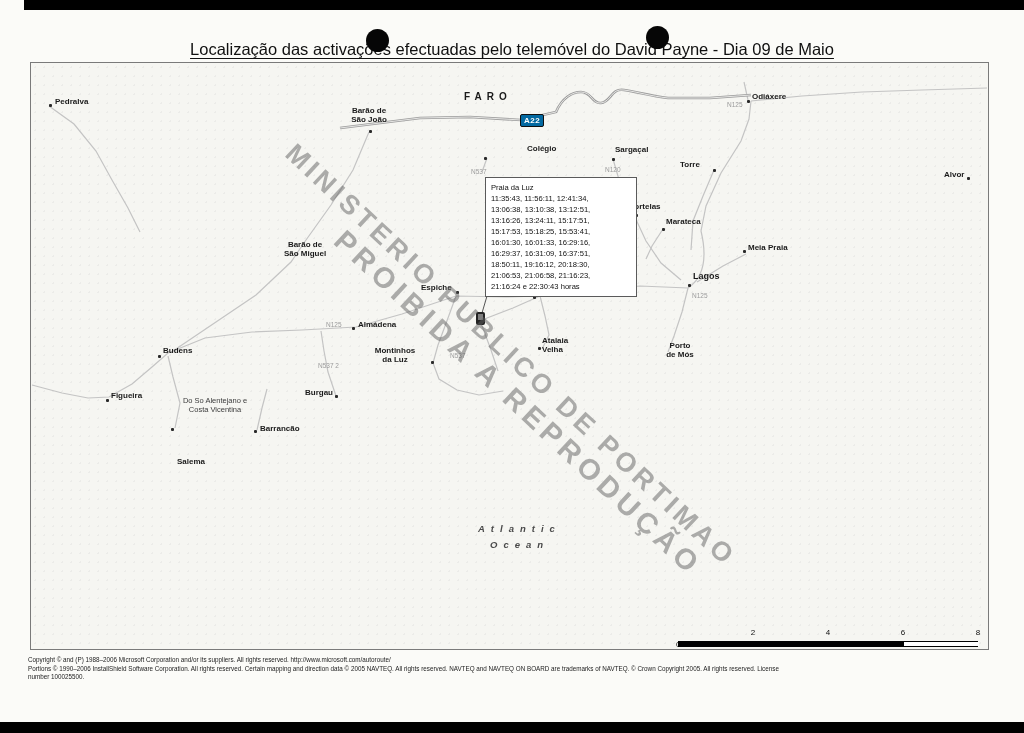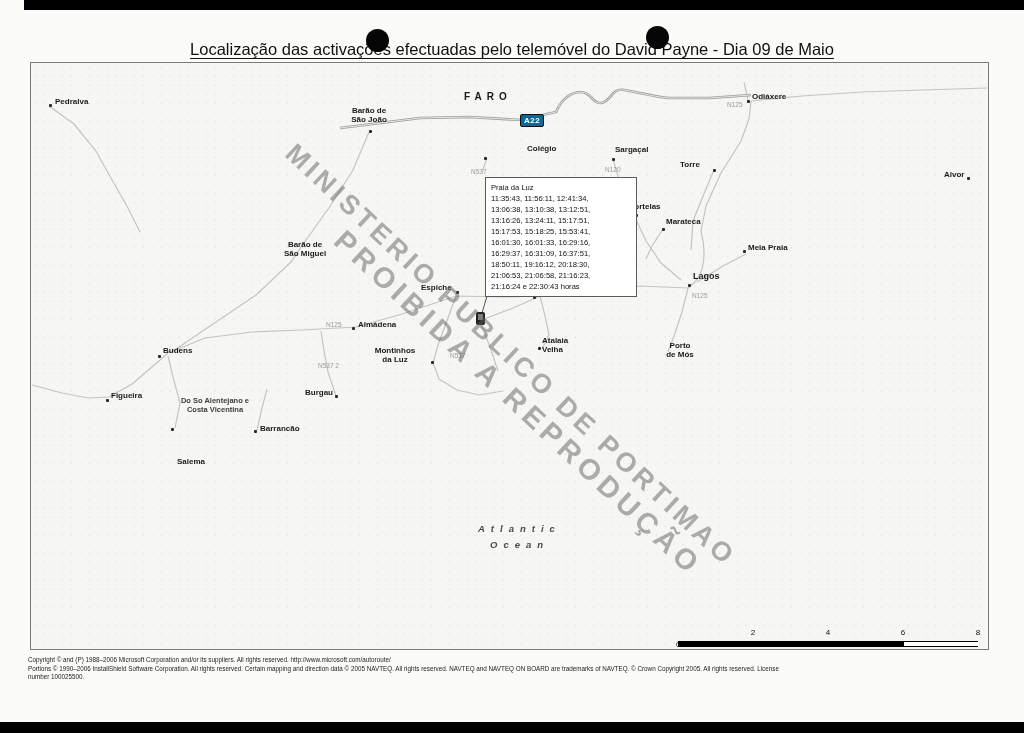--- a/index.html
+++ b/index.html
@@ -19,21 +19,21 @@
   .map-frame {
     position:absolute; left:30px; top:62px; width:959px; height:588px;
     border:1px solid #7a7a7a; background:#f6f6f2;
     background-image:radial-gradient(rgba(0,0,0,0.04) 1px, transparent 1px);
     background-size:9px 9px; z-index:1;
   }
   svg.roads { position:absolute; left:0; top:0; z-index:5; pointer-events:none; }
 
   .place { position:absolute; z-index:10; font-size:8px; font-weight:bold; color:#1a1a1a; white-space:pre-line; line-height:9px; }
   .place.center { text-align:center; }
-  .place.light { font-weight:bold; color:#3c3c3c; font-size:7.5px; }
+  .place.light { font-weight:normal; color:#3c3c3c; font-size:7.5px; }
   .place.faro { font-size:10px; letter-spacing:5px; }
   .place.lagos { font-size:9px; }
   .dot { position:absolute; z-index:10; width:3px; height:3px; background:#2a2a2a; border-radius:1px; }
   .rlabel { position:absolute; z-index:9; font-size:6.5px; color:#9c9c9c; line-height:7px; white-space:nowrap; }
   .shield { position:absolute; left:520px; top:114px; z-index:11; width:24px; height:13px;
     background:#0369a1; border:1px solid #101010; border-radius:2px;
     color:#fff; font-size:8px; font-weight:bold; text-align:center; line-height:11px; letter-spacing:0.5px; }
   .ocean { position:absolute; z-index:10; font-style:italic; font-weight:bold; font-size:9.5px; letter-spacing:6px; color:#4a4a4a; }
 
   .callout { position:absolute; left:485px; top:177px; width:152px; z-index:20;

